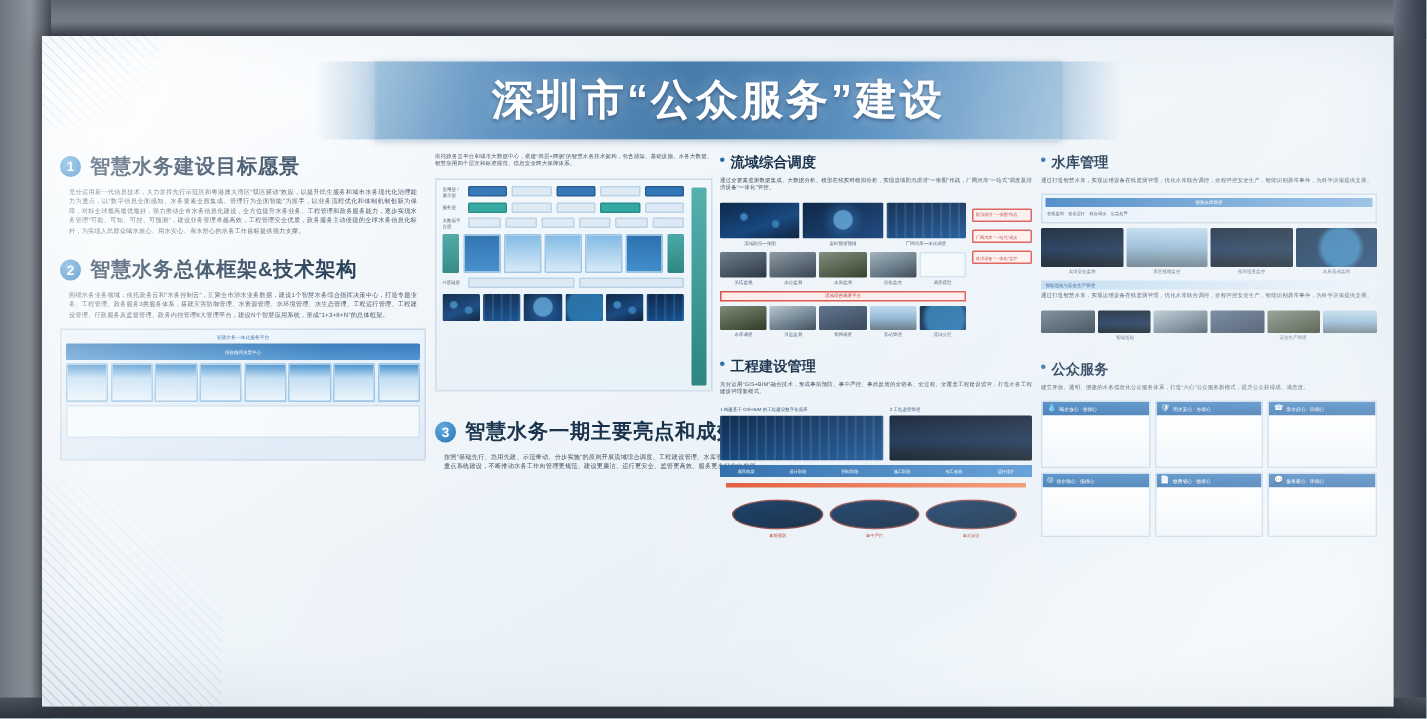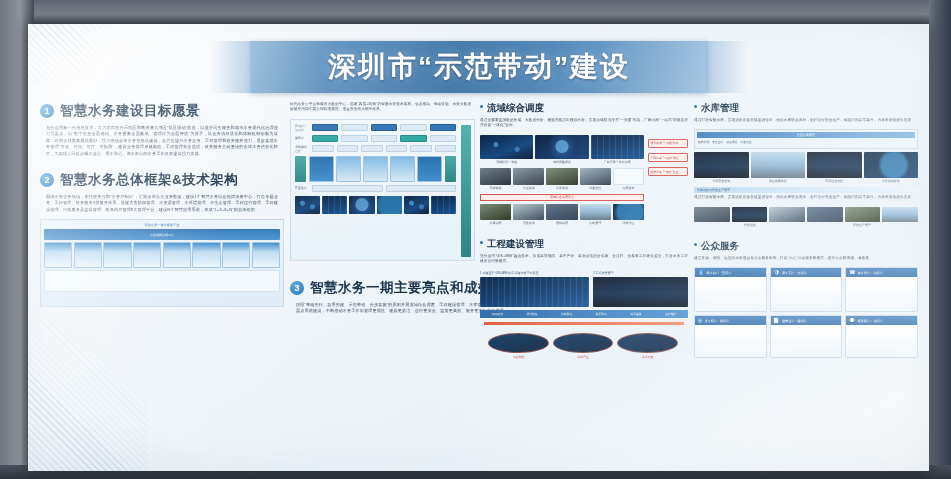--- a/index.html
+++ b/index.html
@@ -248,21 +248,21 @@
 
   <div id="board">
 
     <div class="hatch" id="hatch-tl"></div>
     <div class="hatch" id="hatch-bl"></div>
     <div class="swoosh" id="swoosh1"></div>
     <div class="swoosh" id="swoosh2"></div>
     <div class="swoosh" id="swoosh3"></div>
 
     <div id="title-banner">
-      <div id="title-text">深圳市“示范带动”建设</div>
+      <div id="title-text">深圳市“公众服务”建设</div>
     </div>
 
     <div id="content">
 
       <div class="col" id="col-left">
 
         <div>
           <div class="sec-head">
             <div class="num-circle">1</div>
             <div class="sec-title">智慧水务建设目标愿景</div>

